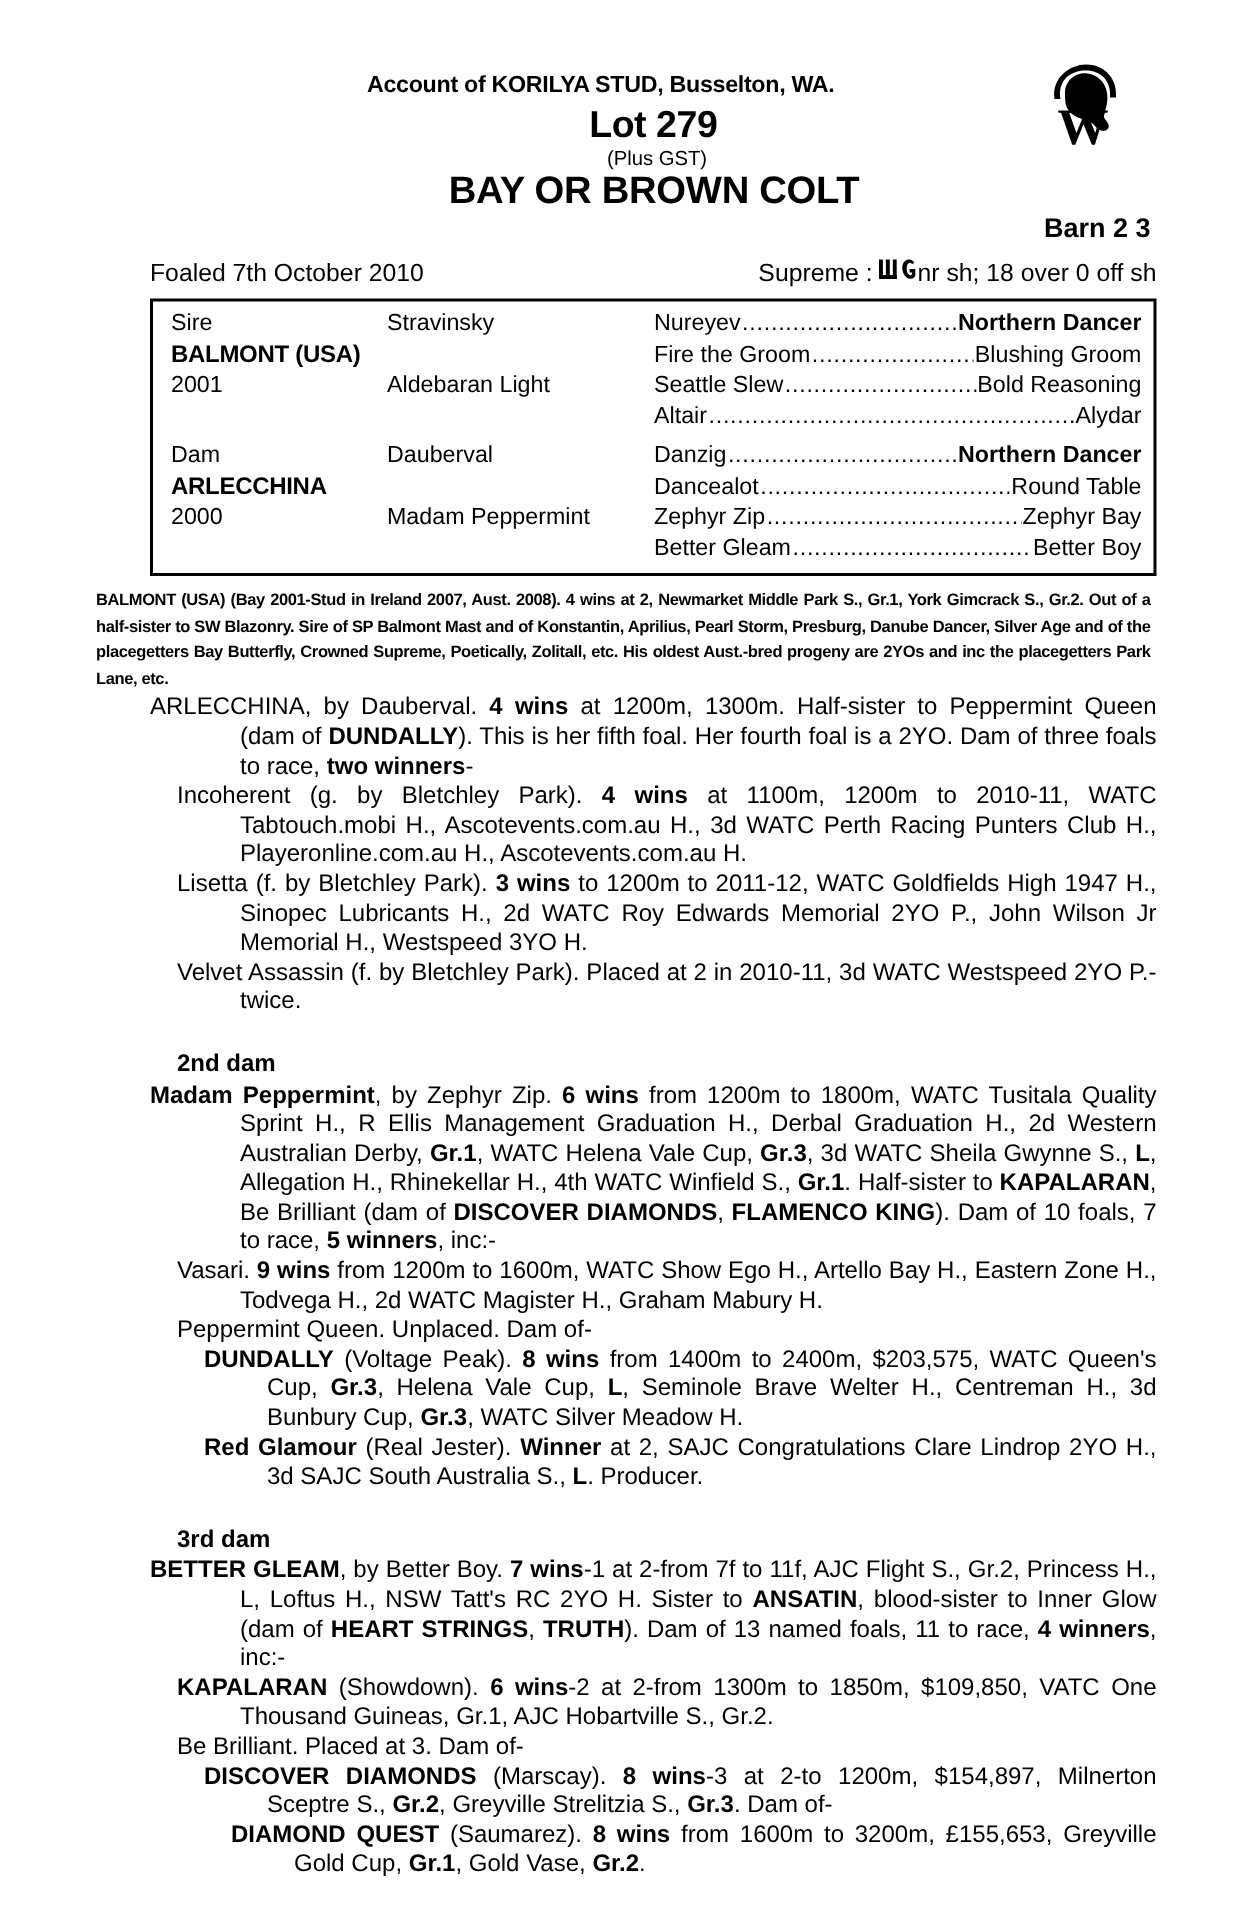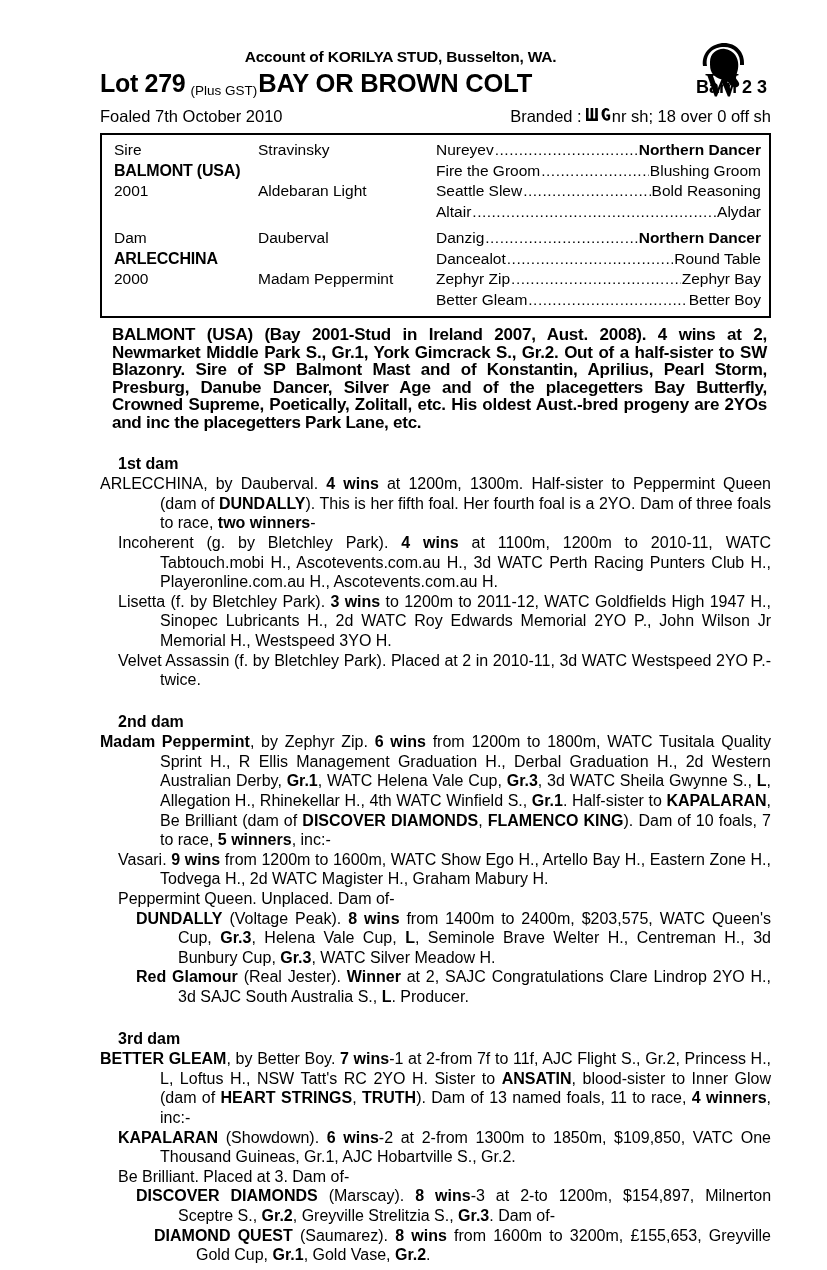--- a/index.html
+++ b/index.html
@@ -39,22 +39,23 @@
     text-align: center;
     font-weight: bold;
     font-size: 15.5px;
     letter-spacing: -0.2px;
     padding-right: 70px;
     margin-bottom: 2px;
     white-space: nowrap;
   }
   .lot-row {
     display: flex;
-    align-items: flex-end;
+    align-items: center;
     margin-top: 3px;
+    flex-direction: column;
   }
   .lot-no {
     font-weight: bold;
     font-size: 25px;
     letter-spacing: -0.3px;
     white-space: nowrap;
   }
   .gst {
     font-size: 13.5px;
     margin-left: 5px;
@@ -134,22 +135,22 @@
     white-space: nowrap;
     letter-spacing: 0.5px;
     margin: 0 1px;
   }
   .leader .l-anc { white-space: nowrap; }
   .leader .l-anc.b { font-weight: bold; }
   .rowgap td { height: 6px; line-height: 6px; }
 
   
   .sire-desc {
-    margin: 8px 60px 0 112px;
-    font-size: 17px;
+    margin: 8px 60px 0 64px;
+    font-size: 11px;
     font-weight: bold;
     line-height: 17.6px;
     text-align: justify;
     letter-spacing: -0.25px;
   }
 
   
   .body {
     margin: 0 56px 0 100px;
     font-size: 16px;
@@ -194,21 +195,21 @@
     <div class="lot-row">
       <span class="lot-no">Lot 279</span>
       <span class="gst">(Plus GST)</span>
       <span class="colt-title">BAY OR BROWN COLT</span>
       <span class="barn">Barn 2 3</span>
     </div>
 
     <div class="foal-row">
       <span class="foaled">Foaled 7th October 2010</span>
       <span class="branded">
-        <span>Branded :</span>
+        <span>Supreme :</span>
         <span class="brand-glyph">
           <svg viewBox="0 0 26 15" width="26" height="15" aria-hidden="true">
             <rect x="1" y="1" width="2.6" height="13" fill="#000"></rect>
             <rect x="5.6" y="1" width="2.6" height="13" fill="#000"></rect>
             <rect x="10.2" y="1" width="2.6" height="13" fill="#000"></rect>
             <rect x="1" y="11.4" width="11.8" height="2.6" fill="#000"></rect>
             <path d="M24.6 3.2 C23.6 1.4, 21.6 0.6, 19.8 1.2 C17.4 2, 16.2 4.6, 16.6 7.6 C17 10.8, 19 13.6, 21.8 13.8 C23.4 13.9, 24.8 13.1, 25.2 11.6 L25.2 7.4 L21.4 7.4 L21.4 9.6 L23 9.6 L23 11 C22.4 11.6, 21.4 11.6, 20.8 11 C19.4 9.8, 19 6.4, 20 4.4 C20.7 3, 22.2 2.8, 23 4.2 Z" fill="#000"></path>
           </svg>
         </span>
         <span>nr sh; 18 over 0 off sh</span>
@@ -319,21 +320,20 @@
             </span>
           </td>
         </tr>
       </tbody>
     </table>
   </div>
 
   <div class="sire-desc">BALMONT (USA) (Bay 2001-Stud in Ireland 2007, Aust. 2008). 4 wins at 2, Newmarket Middle Park S., Gr.1, York Gimcrack S., Gr.2. Out of a half-sister to SW Blazonry. Sire of SP Balmont Mast and of Konstantin, Aprilius, Pearl Storm, Presburg, Danube Dancer, Silver Age and of the placegetters Bay Butterfly, Crowned Supreme, Poetically, Zolitall, etc. His oldest Aust.-bred progeny are 2YOs and inc the placegetters Park Lane, etc.</div>
 
   <div class="body" id="dam-sections">
-      <div class="dam-head">1st dam</div>
       <p class="e lv0">ARLECCHINA, by Dauberval. <b>4 wins</b> at 1200m, 1300m. Half-sister to Peppermint Queen (dam of <b>DUNDALLY</b>). This is her fifth foal. Her fourth foal is a 2YO. Dam of three foals to race, <b>two winners</b>-</p>
       <p class="e lv1">Incoherent (g. by Bletchley Park). <b>4 wins</b> at 1100m, 1200m to 2010-11, WATC Tabtouch.mobi H., Ascotevents.com.au H., 3d WATC Perth Racing Punters Club H., Playeronline.com.au H., Ascotevents.com.au H.</p>
       <p class="e lv1">Lisetta (f. by Bletchley Park). <b>3 wins</b> to 1200m to 2011-12, WATC Goldfields High 1947 H., Sinopec Lubricants H., 2d WATC Roy Edwards Memorial 2YO P., John Wilson Jr Memorial H., Westspeed 3YO H.</p>
       <p class="e lv1">Velvet Assassin (f. by Bletchley Park). Placed at 2 in 2010-11, 3d WATC Westspeed 2YO P.-twice.</p>
       <div class="dam-head">2nd dam</div>
       <p class="e lv0"><b>Madam Peppermint</b>, by Zephyr Zip. <b>6 wins</b> from 1200m to 1800m, WATC Tusitala Quality Sprint H., R Ellis Management Graduation H., Derbal Graduation H., 2d Western Australian Derby, <b>Gr.1</b>, WATC Helena Vale Cup, <b>Gr.3</b>, 3d WATC Sheila Gwynne S., <b>L</b>, Allegation H., Rhinekellar H., 4th WATC Winfield S., <b>Gr.1</b>. Half-sister to <b>KAPALARAN</b>, Be Brilliant (dam of <b>DISCOVER DIAMONDS</b>, <b>FLAMENCO KING</b>). Dam of 10 foals, 7 to race, <b>5 winners</b>, inc:-</p>
       <p class="e lv1">Vasari. <b>9 wins</b> from 1200m to 1600m, WATC Show Ego H., Artello Bay H., Eastern Zone H., Todvega H., 2d WATC Magister H., Graham Mabury H.</p>
       <p class="e lv1">Peppermint Queen. Unplaced. Dam of-</p>
       <p class="e lv2"><b>DUNDALLY</b> (Voltage Peak). <b>8 wins</b> from 1400m to 2400m, $203,575, WATC Queen's Cup, <b>Gr.3</b>, Helena Vale Cup, <b>L</b>, Seminole Brave Welter H., Centreman H., 3d Bunbury Cup, <b>Gr.3</b>, WATC Silver Meadow H.</p>
       <p class="e lv2"><b>Red Glamour</b> (Real Jester). <b>Winner</b> at 2, SAJC Congratulations Clare Lindrop 2YO H., 3d SAJC South Australia S., <b>L</b>. Producer.</p>

